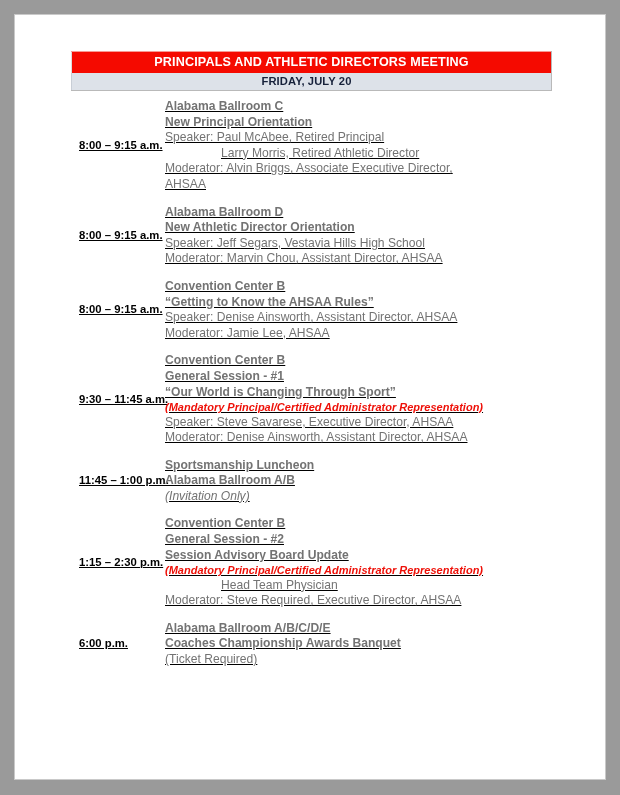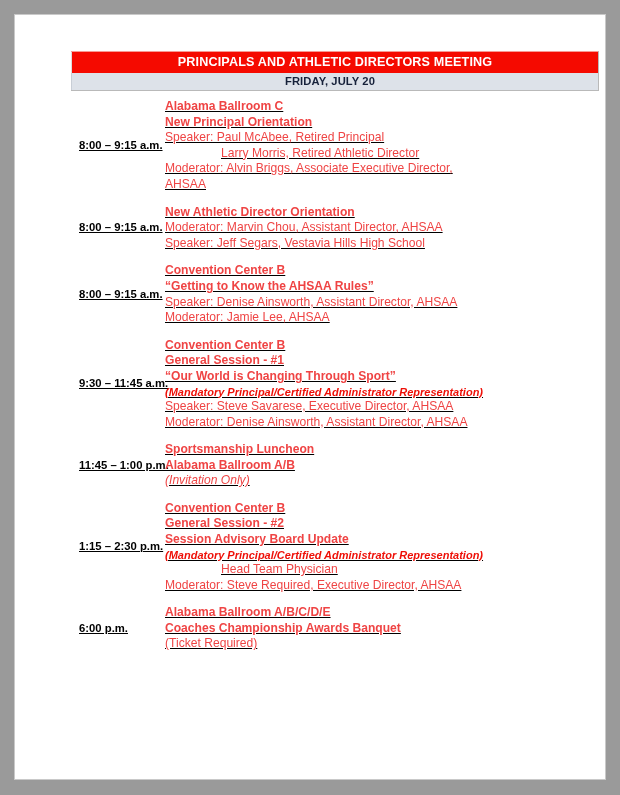--- a/index.html
+++ b/index.html
@@ -22,21 +22,21 @@
     background: #ffffff;
     border: 1px solid #c9c9c9;
     box-sizing: border-box;
     overflow: hidden;
   }
   
   .header-table {
     position: absolute;
     left: 56px;
     top: 36px;
-    width: 528px;
+    width: 481px;
     border-collapse: collapse;
   }
   .header-title-row td {
     background: #f50a00;
     color: #ffffff;
     font-weight: bold;
     font-size: 12.6px;
     text-align: center;
     letter-spacing: 0.15px;
     padding: 3px 2px 4px 2px;
@@ -80,21 +80,21 @@
     line-height: 15.6px;
     white-space: nowrap;
     flex: none;
   }
   .detail-cell {
     flex: 1;
     padding-right: 16px;
   }
   .line {
     font-size: 12.1px;
-    color: #ef4444;
+    color: #737373;
     line-height: 15.6px;
     white-space: pre;
   }
   .line.bold {
     font-weight: bold;
   }
   .line.italic {
     font-style: italic;
   }
   .line.red {
@@ -132,23 +132,24 @@
           <div class="line bold">New Principal Orientation</div>
           <div class="line">Speaker: Paul McAbee, Retired Principal</div>
           <div class="line indent">Larry Morris, Retired Athletic Director</div>
           <div class="line">Moderator: Alvin Briggs, Associate Executive Director,</div>
           <div class="line">AHSAA</div>
         </div>
       </div>
       <div class="block">
         <div class="time-cell">8:00 – 9:15 a.m.</div>
         <div class="detail-cell">
+          <div class="line bold">Alabama Ballroom D</div>
           <div class="line bold">New Athletic Director Orientation</div>
+          <div class="line">Speaker: Jeff Segars, Vestavia Hills High School</div>
           <div class="line">Moderator: Marvin Chou, Assistant Director, AHSAA</div>
-          <div class="line">Speaker: Jeff Segars, Vestavia Hills High School</div>
         </div>
       </div>
       <div class="block">
         <div class="time-cell">8:00 – 9:15 a.m.</div>
         <div class="detail-cell">
           <div class="line bold">Convention Center B</div>
           <div class="line bold">“Getting to Know the AHSAA Rules”</div>
           <div class="line">Speaker: Denise Ainsworth, Assistant Director, AHSAA</div>
           <div class="line">Moderator: Jamie Lee, AHSAA</div>
         </div>

